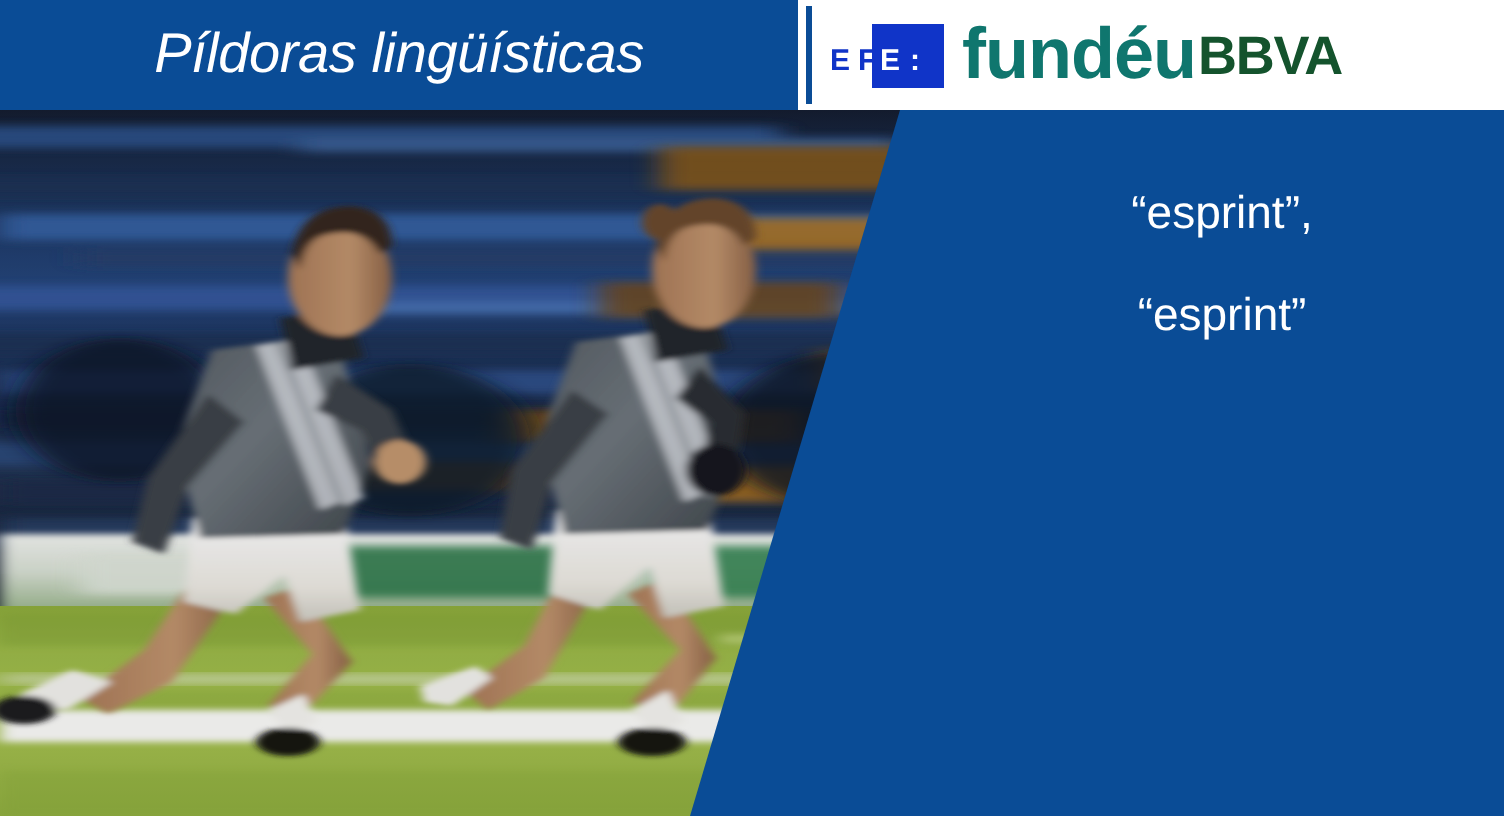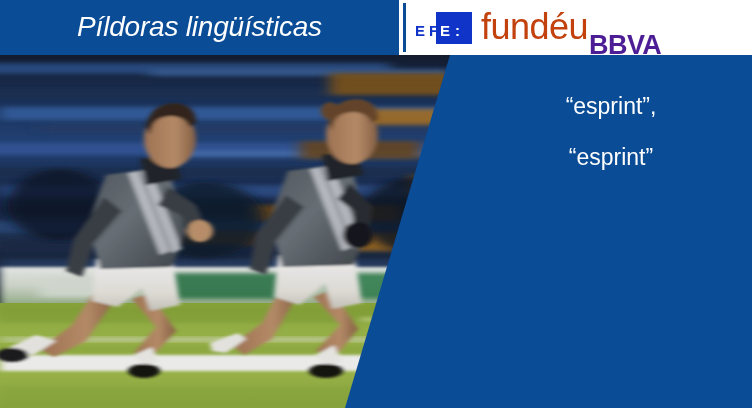--- a/index.html
+++ b/index.html
@@ -99,36 +99,36 @@
     line-height: 1;
     letter-spacing: 1px;
     font-family: "Liberation Sans", sans-serif;
   }
   #efe-e1 { left: 1px;  top: 11px; color: #1034c8; }
   #efe-f  { left: 15px; top: 11px; color: #1034c8; }
   #efe-e2 { left: 26px; top: 11px; color: #ffffff; }
   #efe-c  { left: 41px; top: 11px; color: #ffffff; }
 
   #fundeu-word {
-    color: #c2410c;
+    color: #0f766e;
     font-size: 36px;
-    font-weight: 400;
+    font-weight: 700;
     letter-spacing: -0.5px;
     line-height: 1;
     position: relative;
     top: -1px;
   }
   #bbva-word {
-    color: #4c1d95;
+    color: #14532d;
     font-size: 27px;
     font-weight: 700;
     letter-spacing: -0.6px;
     line-height: 1;
     position: relative;
-    top: 18px;
+    top: 1px;
     margin-left: 1px;
   }
 
   
   #photo {
     position: absolute;
     left: 0;
     top: 55px;
     width: 752px;
     height: 353px;

